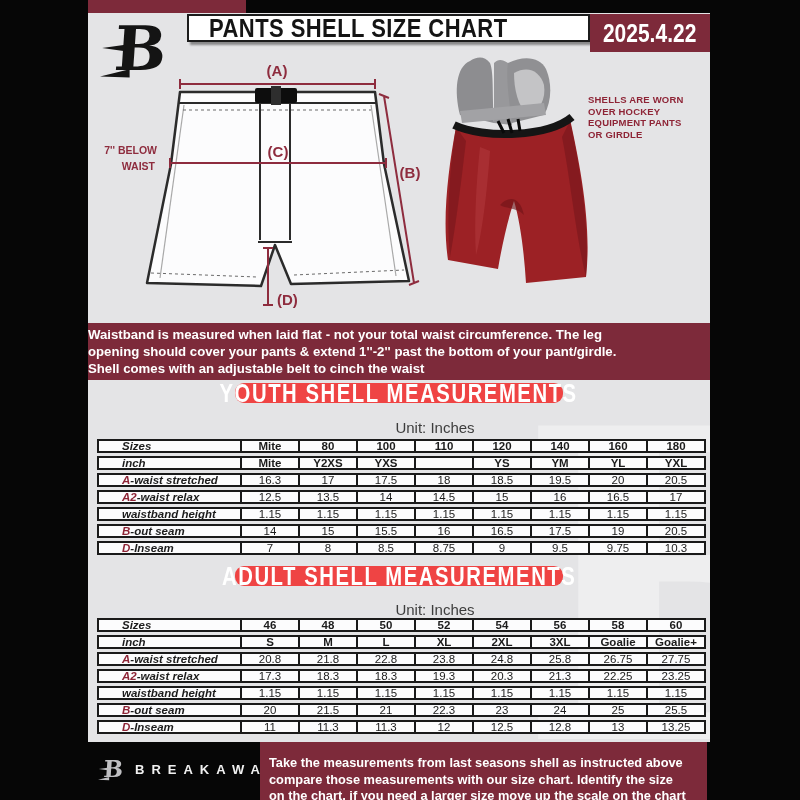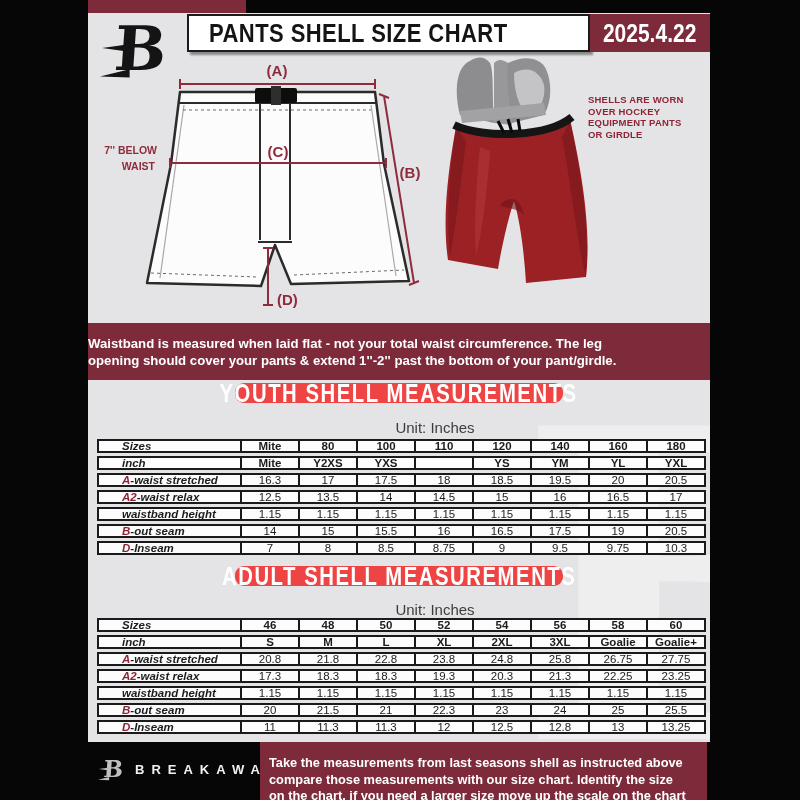--- a/index.html
+++ b/index.html
@@ -4,21 +4,21 @@
 <style>
   html,body{margin:0;padding:0;background:#000;}
   .page{position:relative;width:800px;height:800px;background:#060606;overflow:hidden;
         font-family:"Liberation Sans",sans-serif;}
   .top-maroon-strip{position:absolute;left:88px;top:0;width:158px;height:14px;background:#7d2a3a;}
   .sheet{position:absolute;left:88px;top:13px;width:622px;height:729px;background:#e4e4e6;overflow:hidden;}
   .watermark{position:absolute;left:430px;top:360px;font-family:"DejaVu Serif",serif;font-weight:bold;
              font-size:430px;line-height:1;color:#ffffff;opacity:.38;pointer-events:none;}
   
   .logo-b{position:absolute;left:12px;top:2px;width:74px;height:66px;}
-  .title-box{position:absolute;left:99px;top:1px;width:403px;height:38px;background:#ffffff;
+  .title-box{position:absolute;left:99px;top:1px;width:403px;height:28px;background:#ffffff;
              border:2px solid #1c1c1c;box-sizing:border-box;display:flex;align-items:center;
              padding-left:20px;box-shadow:3px 3px 2px rgba(0,0,0,.4);text-align:right;}
   .title-box .t{font-size:25px;font-weight:bold;color:#141414;letter-spacing:.5px;
                 transform:scaleX(.88);transform-origin:left center;white-space:nowrap;}
   .date-box{position:absolute;left:502px;top:1px;width:120px;height:38px;background:#7d2a3a;
             display:flex;align-items:center;justify-content:center;}
   .date-box .t{font-size:25px;font-weight:bold;color:#ffffff;transform:scaleX(.84);white-space:nowrap;}
   
   .shorts-svg{position:absolute;left:15px;top:45px;}
   .pants-svg{position:absolute;left:352px;top:42px;}
@@ -124,20 +124,21 @@
     <div class="shells-note">
         <div class="ln">SHELLS ARE WORN</div>
         <div class="ln">OVER HOCKEY</div>
         <div class="ln">EQUIPMENT PANTS</div>
         <div class="ln">OR GIRDLE</div>
       </div>
 
     <div class="banner">
         <div class="ln">Waistband is measured when laid flat - not your total waist circumference. The leg</div>
         <div class="ln">opening should cover your pants &amp; extend 1''-2'' past the bottom of your pant/girdle.</div>
+        <div class="ln">Shell comes with an adjustable belt to cinch the waist</div>
       </div>
 
     <div class="section-box" id="youth-box">
       <span class="ttl">YOUTH SHELL MEASUREMENTS</span>
     </div>
     <div class="unit" id="youth-unit">Unit: Inches</div>
     <table class="size-table" id="youth-table">
       <colgroup>
           <col style="width:145px">
           <col style="width:58px">

